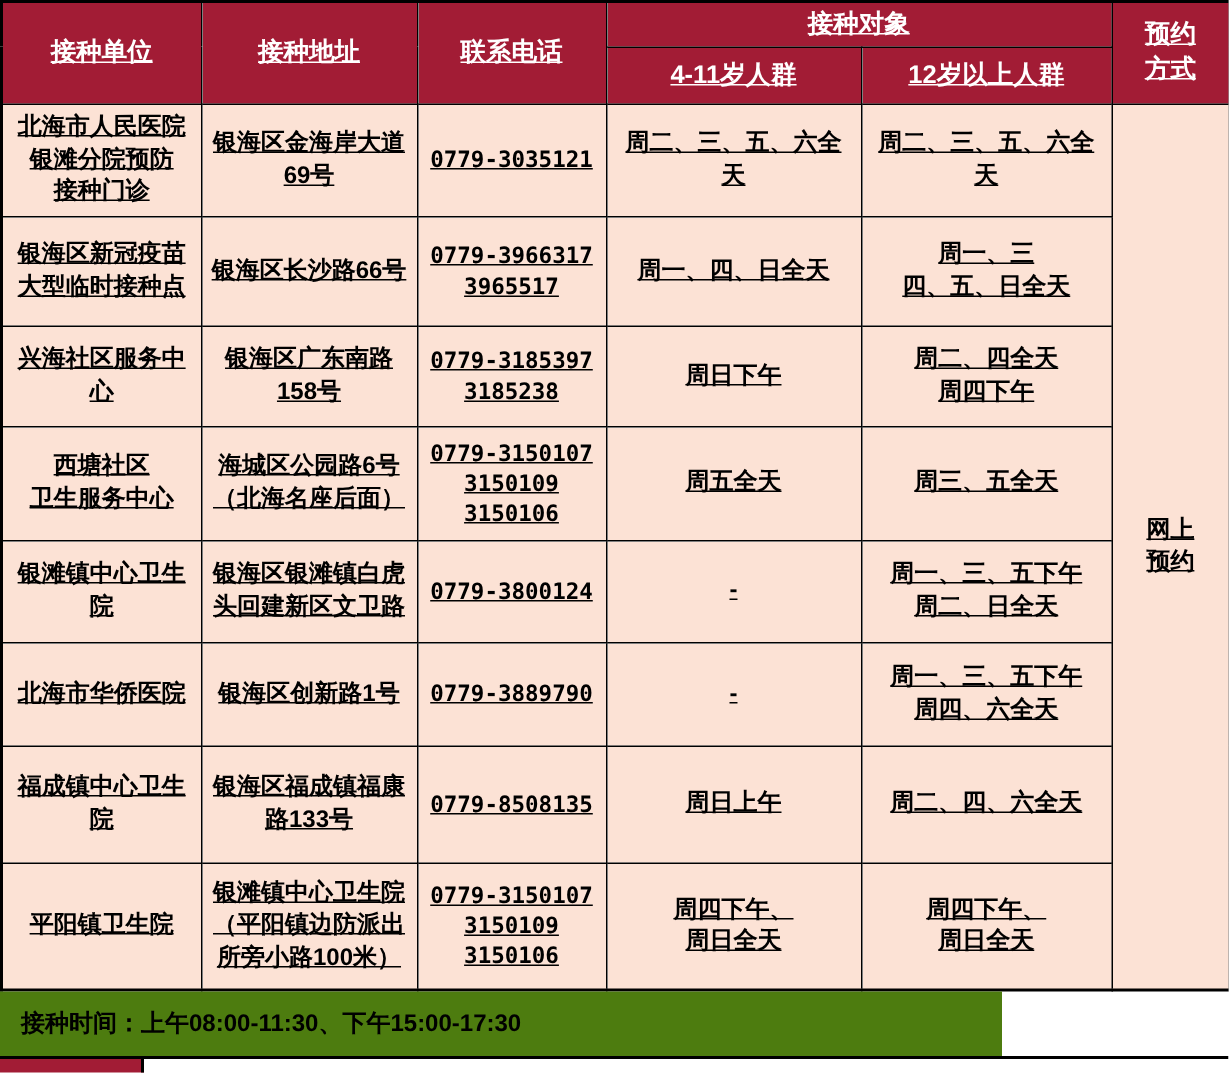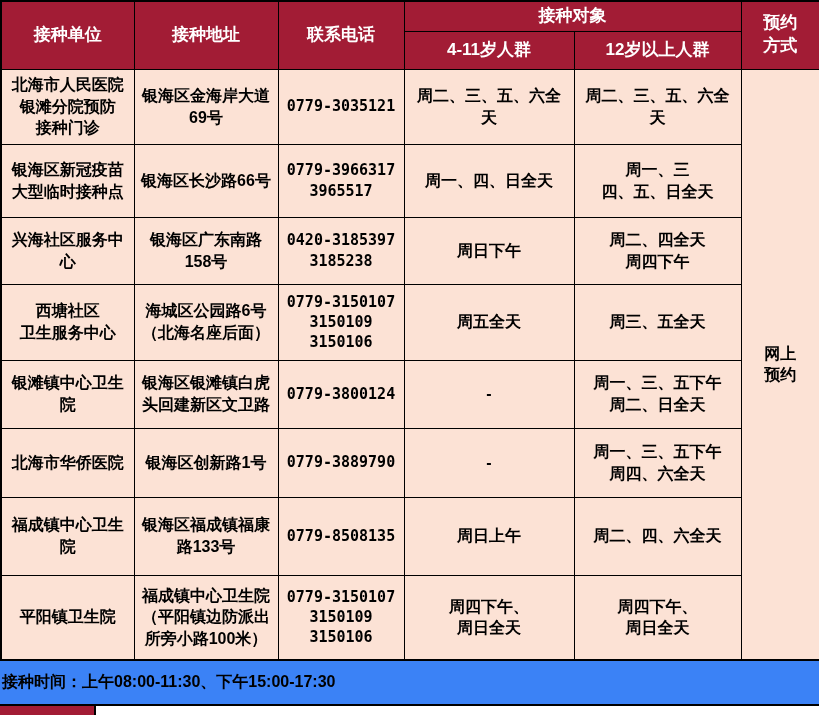--- a/index.html
+++ b/index.html
@@ -29,20 +29,21 @@
   table.vax col.c5 { width: 167px; }
   table.vax col.c6 { width: 79px; }
   table.vax th, table.vax td {
     border: 1px solid var(--border, #000);
     text-align: center;
     vertical-align: middle;
     white-space: pre-line;
     padding: 2px 6px;
     line-height: 1.35;
     overflow: hidden;
+    text-decoration: underline;
   }
   table.vax thead th {
     background: var(--header-bg, #A21C35);
     color: var(--header-text, #fff);
     font-size: 17px;
     font-weight: bold;
     padding: 2px 3px;
   }
   table.vax tbody td {
     background: var(--body-bg, #FCE2D5);
@@ -60,29 +61,29 @@
   thead tr.h2 { height: 38px; }
   tbody tr.r0 { height: 75px; }
   tbody tr.r1 { height: 73px; }
   tbody tr.r2 { height: 67px; }
   tbody tr.r3 { height: 76px; }
   tbody tr.r4 { height: 68px; }
   tbody tr.r5 { height: 69px; }
   tbody tr.r6 { height: 78px; }
   tbody tr.r7 { height: 85px; }
   .footer-note {
-    width: 819px;
+    width: 668px;
     height: 43px;
-    background: #3b82f6;
+    background: #4d7c0f;
     color: #000000;
     font-size: 16px;
     font-weight: bold;
     display: flex;
     align-items: center;
-    padding-left: 2px;
+    padding-left: 14px;
   }
   .bottom-strip {
     width: 819px;
     height: 11px;
     border-top: 2px solid var(--border, #000);
     background: #ffffff;
   }
   .red-fragment {
     width: 96px;
     height: 100%;
@@ -133,21 +134,21 @@
       <td>银海区长沙路66号</td>
       <td class="phone">0779-3966317
 3965517</td>
       <td>周一、四、日全天</td>
       <td>周一、三
 四、五、日全天</td>
     </tr>
     <tr class="r2">
       <td>兴海社区服务中心</td>
       <td>银海区广东南路158号</td>
-      <td class="phone">0420-3185397
+      <td class="phone">0779-3185397
 3185238</td>
       <td>周日下午</td>
       <td>周二、四全天
 周四下午</td>
     </tr>
     <tr class="r3">
       <td>西塘社区
 卫生服务中心</td>
       <td>海城区公园路6号（北海名座后面）</td>
       <td class="phone">0779-3150107
@@ -174,21 +175,21 @@
     </tr>
     <tr class="r6">
       <td>福成镇中心卫生院</td>
       <td>银海区福成镇福康路133号</td>
       <td class="phone">0779-8508135</td>
       <td>周日上午</td>
       <td>周二、四、六全天</td>
     </tr>
     <tr class="r7">
       <td>平阳镇卫生院</td>
-      <td>福成镇中心卫生院（平阳镇边防派出所旁小路100米）</td>
+      <td>银滩镇中心卫生院（平阳镇边防派出所旁小路100米）</td>
       <td class="phone">0779-3150107
 3150109
 3150106</td>
       <td>周四下午、
 周日全天</td>
       <td>周四下午、
 周日全天</td>
     </tr>
   </tbody>
 </table>

